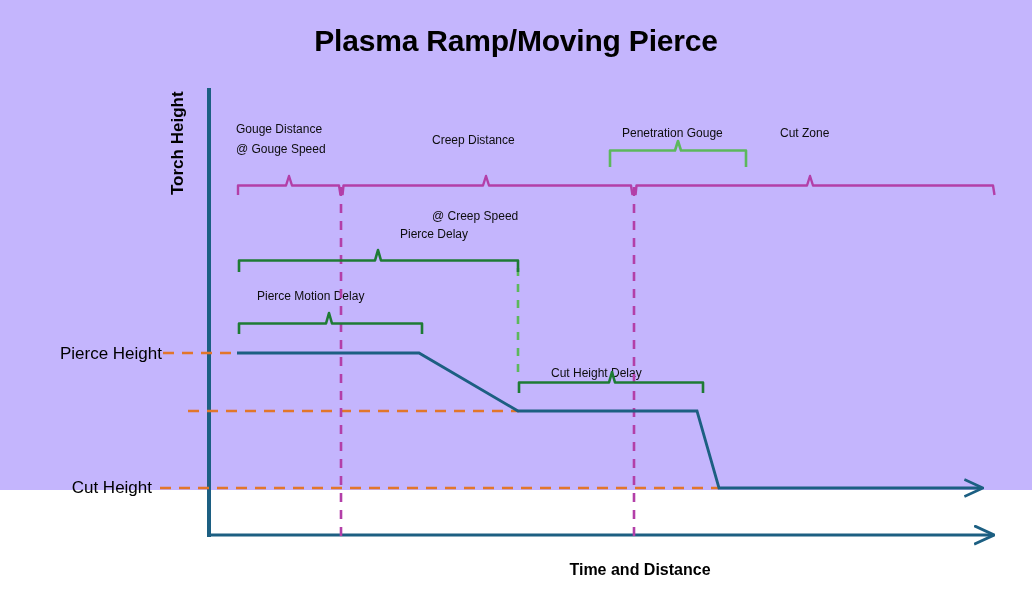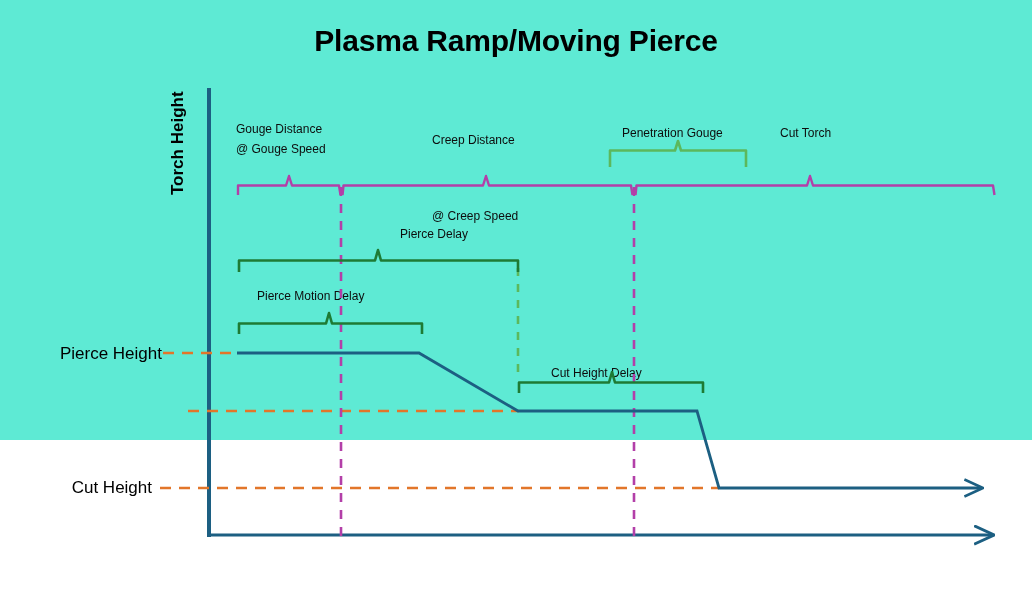--- a/index.html
+++ b/index.html
@@ -10,22 +10,22 @@
   }
   body {
     width: 1032px;
     height: 596px;
     font-family: "Liberation Sans", sans-serif;
     overflow: hidden;
   }
   #stage {
     position: relative;
     width: 1032px;
-    height: 440px;
-    background: #5eead4;
+    height: 490px;
+    background: #c4b5fd;
   }
   #diagram-svg {
     position: absolute;
     left: 0;
     top: 0;
     width: 1032px;
     height: 596px;
   }
   .ttl {
     position: absolute;
@@ -79,33 +79,34 @@
   }
 </style>
 </head>
 <body>
 
 <div id="stage">
 
   <div class="ttl">Plasma Ramp/Moving Pierce</div>
 
   <div class="axis-y-label">Torch Height</div>
+  <div class="axis-x-label">Time and Distance</div>
 
   <div class="htlabel" style="left:0px; top:344px; width:154px;">Pierce Height</div>
   <div class="htlabel" style="left:0px; top:478px; width:144px;">Cut Height</div>
 
   <div class="ann" style="left:236px; top:119px;">Gouge Distance</div>
   <div class="ann" style="left:236px; top:139px;">@ Gouge Speed</div>
 
   <div class="ann" style="left:432px; top:130px;">Creep Distance</div>
   <div class="ann" style="left:432px; top:160px;margin-top:46px;">@ Creep Speed</div>
 
   <div class="ann" style="left:622px; top:123px;">Penetration Gouge</div>
 
-  <div class="ann" style="left:780px; top:123px;">Cut Torch</div>
+  <div class="ann" style="left:780px; top:123px;">Cut Zone</div>
 
   <div class="ann" style="left:360px; top:224px;margin-left:40px;">Pierce Delay</div>
 
   <div class="ann" style="left:257px; top:286px;">Pierce Motion Delay</div>
 
   <div class="ann" style="left:551px; top:327px;margin-top:36px;">Cut Height Delay</div>
 
   <svg id="diagram-svg" viewBox="0 0 1032 596">
     <defs>
       <marker id="arrowBlue" viewBox="0 0 10 10" refX="9" refY="5" markerWidth="7" markerHeight="7" orient="auto-start-reverse">

